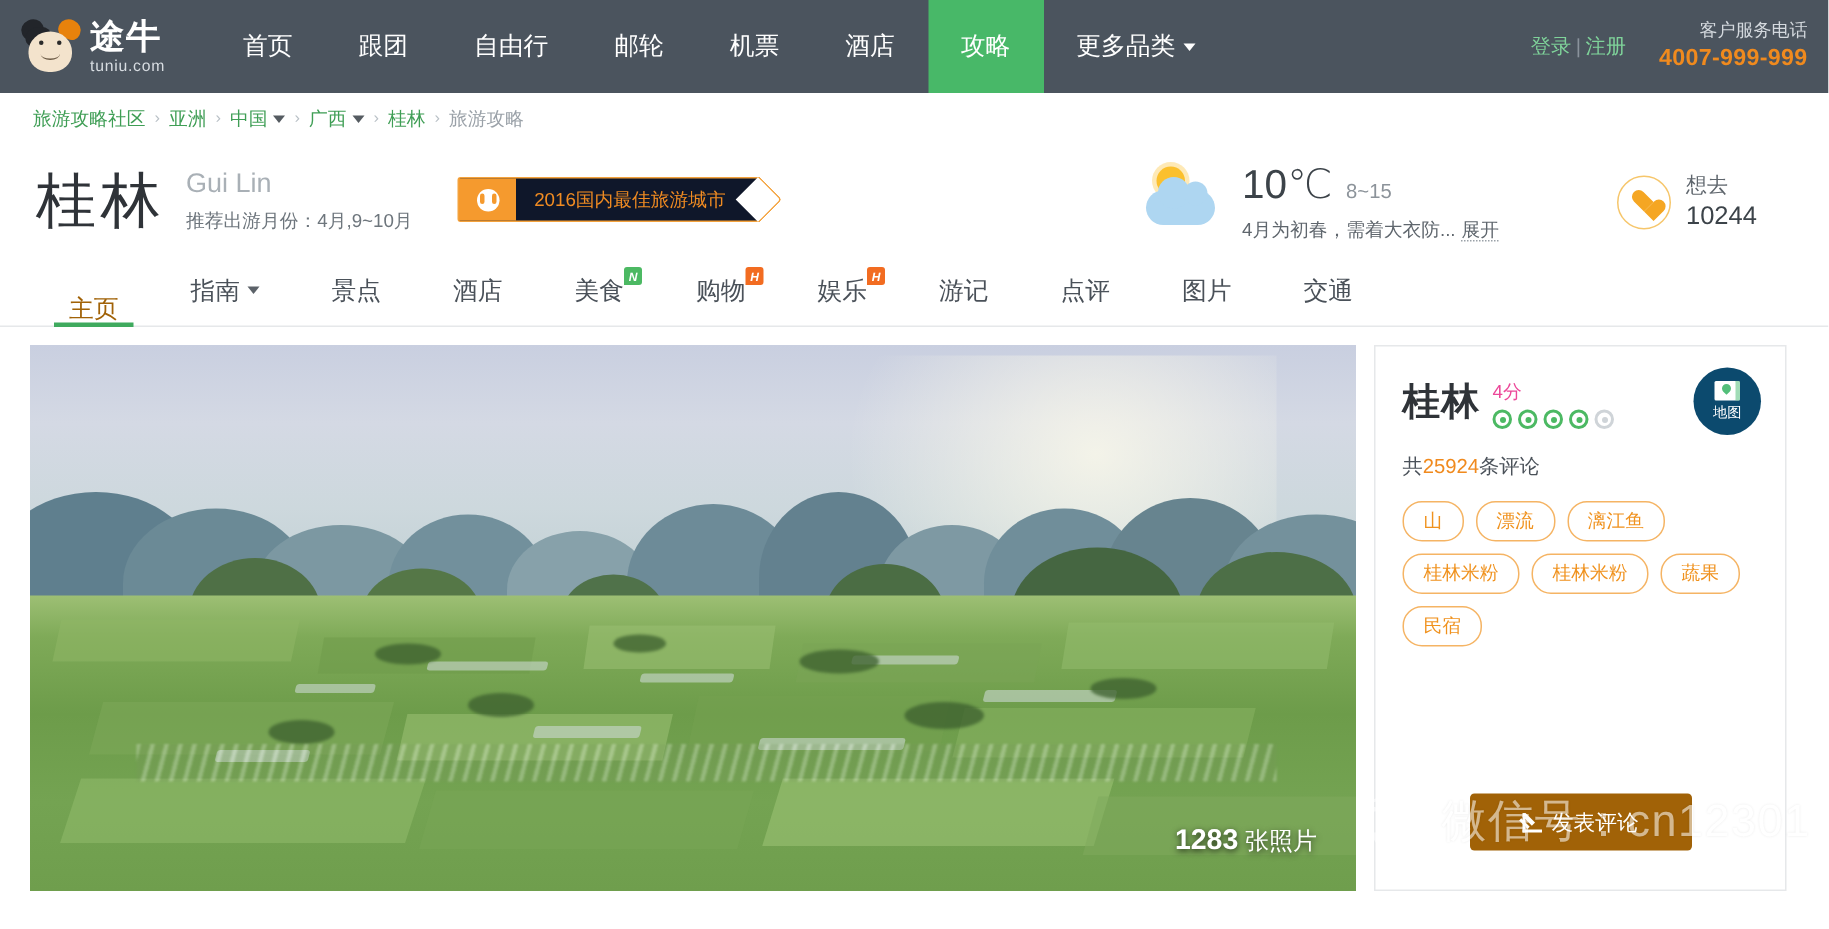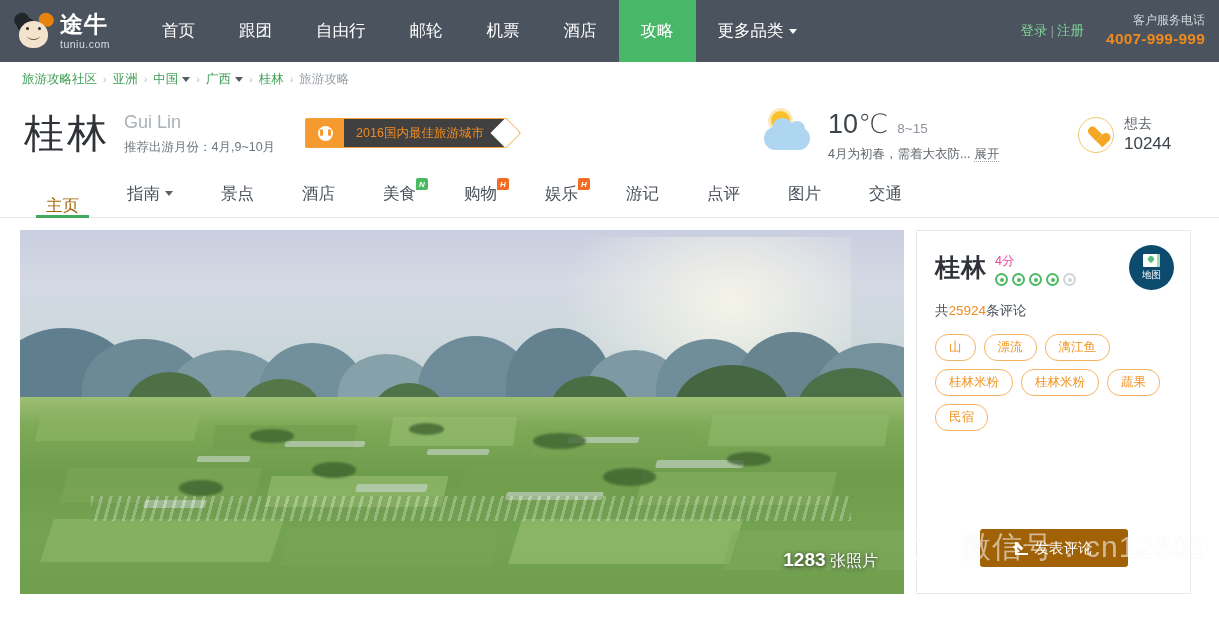--- a/index.html
+++ b/index.html
@@ -74,21 +74,21 @@
 
   
   .titlerow { position: relative; height: 74px; padding-left: 24px; display: flex; align-items: center; }
   .city-cn { font-size: 40px; color: #2f3338; letter-spacing: 3px; font-weight: 300; }
   .city-meta { margin-left: 14px; line-height: 1.5; }
   .city-en { font-size: 18px; color: #a9b0b6; }
   .city-months { font-size: 12.5px; color: #6e767d; margin-top: 2px; }
 
   .badge2016 {
     margin-left: 30px; position: relative; height: 30px; display: flex; align-items: center;
-    border: 1px solid #f4a23c; background: #404040; border-radius: 2px;
+    border: 1px solid #f4a23c; background: #0f172a; border-radius: 2px;
   }
   .badge-ico {
     width: 38px; height: 28px; background: #f59a2e; display: flex;
     align-items: center; justify-content: center;
   }
   .badge-ico .b-circ {
     width: 15px; height: 15px; border-radius: 50%; background: #fff;
     position: relative;
   }
   .badge-ico .b-circ::before, .badge-ico .b-circ::after {

